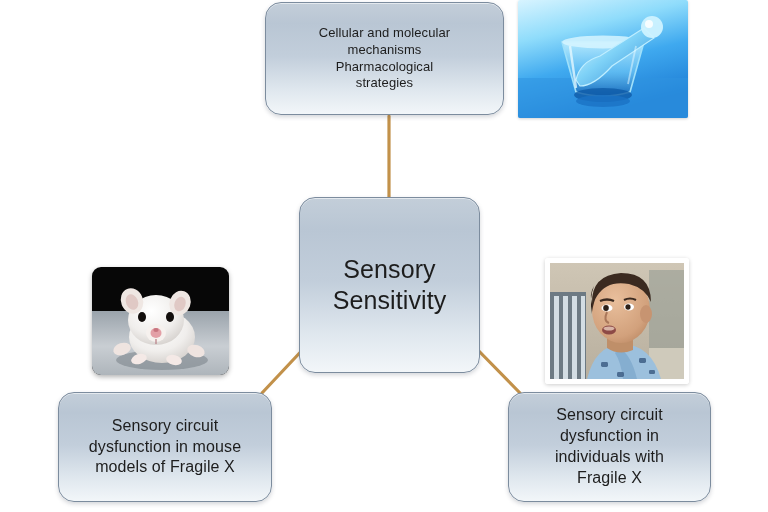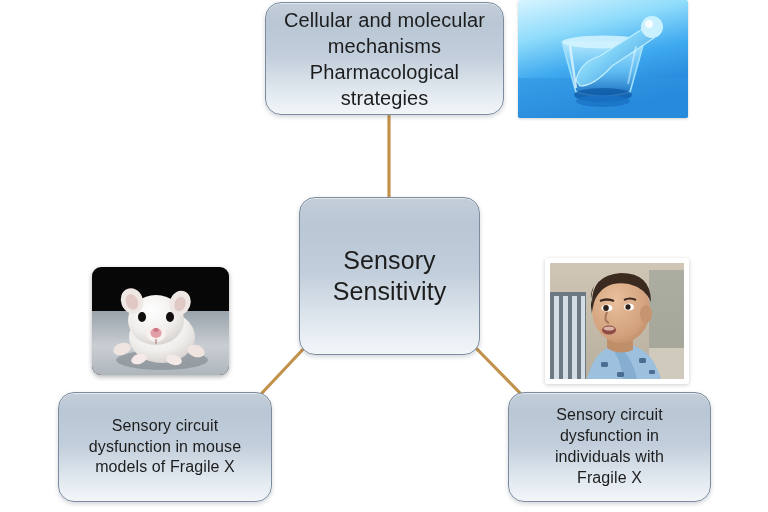--- a/index.html
+++ b/index.html
@@ -40,25 +40,25 @@
     z-index: 3;
   }
   .node .node-text {
     display: block;
     white-space: pre-line;
     line-height: 1.30;
     letter-spacing: 0.1px;
     padding: 0 10px;
   }
 
-  #node-center { left: 299px; top: 197px; width: 181px; height: 158px; }
+  #node-center { left: 299px; top: 197px; width: 181px; height: 176px; }
   #node-center .node-text { font-size: 25px; line-height: 1.26; }
 
   #node-top { left: 265px; top: 2px; width: 239px; height: 113px; }
-  #node-top .node-text { font-size: 20px; }
+  #node-top .node-text { font-size: 13px; }
 
   #node-bottom-left { left: 58px; top: 392px; width: 214px; height: 110px; }
   #node-bottom-left .node-text { font-size: 16px; }
 
   #node-bottom-right { left: 508px; top: 392px; width: 203px; height: 110px; }
   #node-bottom-right .node-text { font-size: 16px; }
 
   
   #connectors {
     position: absolute;

